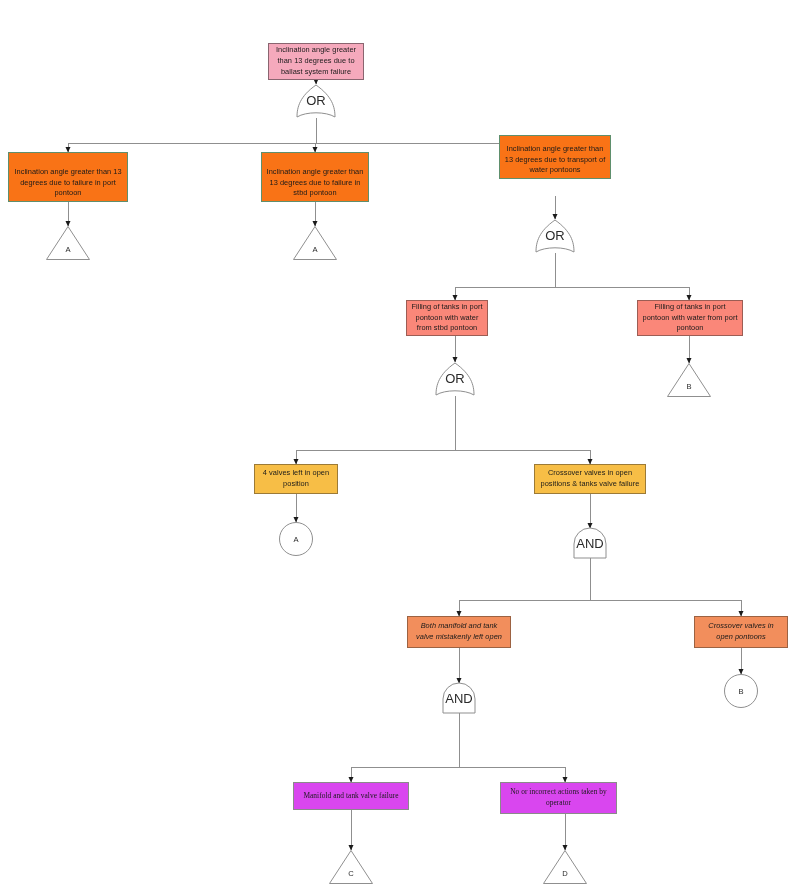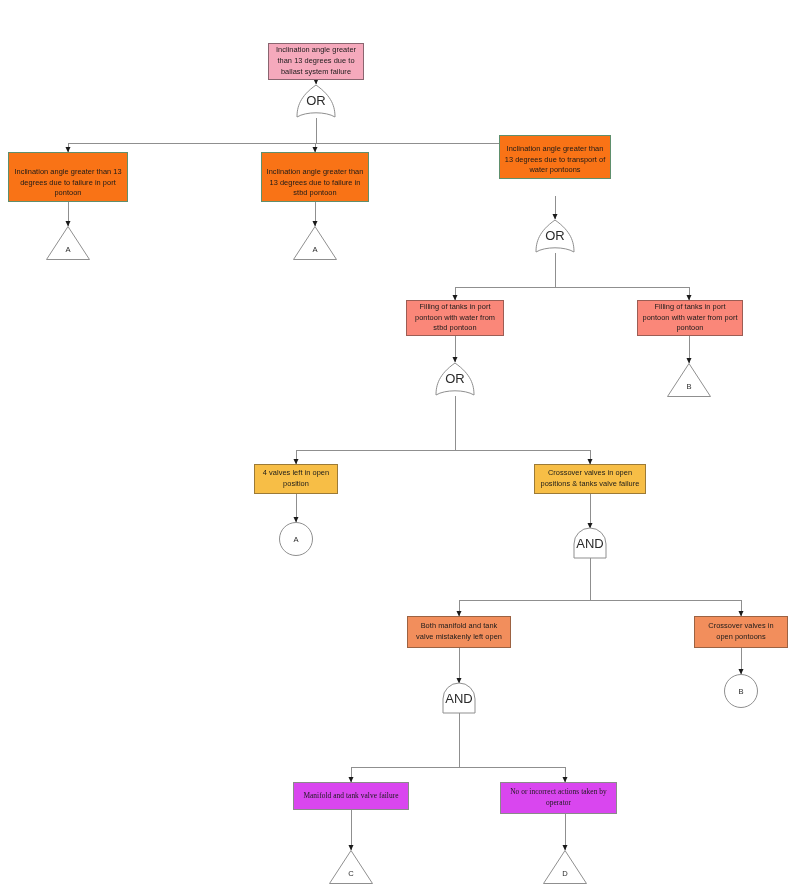--- a/index.html
+++ b/index.html
@@ -30,21 +30,21 @@
     line-height: 1.45;
     color: #1a1a1a;
     padding: 2px 4px;
     letter-spacing: 0.05px;
   }
   .node-box span { display: block; width: 100%; }
   .fill-pink   { background: #f5a9bc; border-color: #8a6570; }
   .fill-green  { background: #f97316; border-color: #5f8f6d; align-items: flex-end; }
   .fill-red    { background: #fa8779; border-color: #9c5d54; }
   .fill-amber  { background: #f7be46; border-color: #9c7a36; justify-content: center; }
-  .fill-orange { background: #f28e5c; border-color: #9c6242; }
+  .fill-orange { background: #f28e5c; border-color: #9c6242; font-style: italic; }
   .fill-gray   { background: #d946ef; border-color: #8a8a8a; font-family: Liberation Serif, serif; }
 
   .gate {
     position: absolute;
     display: flex;
     align-items: center;
     justify-content: center;
   }
   .gate svg { position: absolute; left: 0; top: 0; overflow: visible; }
   .gate .glabel {
@@ -130,21 +130,21 @@
       </div>
       <div class="node-box fill-green" style="left: 8px; top: 152px; width: 120px; height: 50px;">
         <span>Inclination angle greater than 13 degrees due to failure in port pontoon</span>
       </div>
       <div class="node-box fill-green" style="left: 261px; top: 152px; width: 108px; height: 50px;">
         <span>Inclination angle greater than 13 degrees due to failure in stbd pontoon</span>
       </div>
       <div class="node-box fill-green" style="left: 499px; top: 135px; width: 112px; height: 44px;">
         <span>Inclination angle greater than 13 degrees due to transport of water pontoons</span>
       </div>
-      <div class="node-box fill-red" style="left: 406px; top: 300px; width: 98px; height: 36px;">
+      <div class="node-box fill-red" style="left: 406px; top: 300px; width: 82px; height: 36px;">
         <span>Filling of tanks in port pontoon with water from stbd pontoon</span>
       </div>
       <div class="node-box fill-red" style="left: 637px; top: 300px; width: 106px; height: 36px;">
         <span>Filling of tanks in port pontoon with water from port pontoon</span>
       </div>
       <div class="node-box fill-amber" style="left: 254px; top: 464px; width: 84px; height: 30px;">
         <span>4 valves left in open position</span>
       </div>
       <div class="node-box fill-amber" style="left: 534px; top: 464px; width: 112px; height: 30px;">
         <span>Crossover valves in open positions &amp; tanks valve failure</span>

